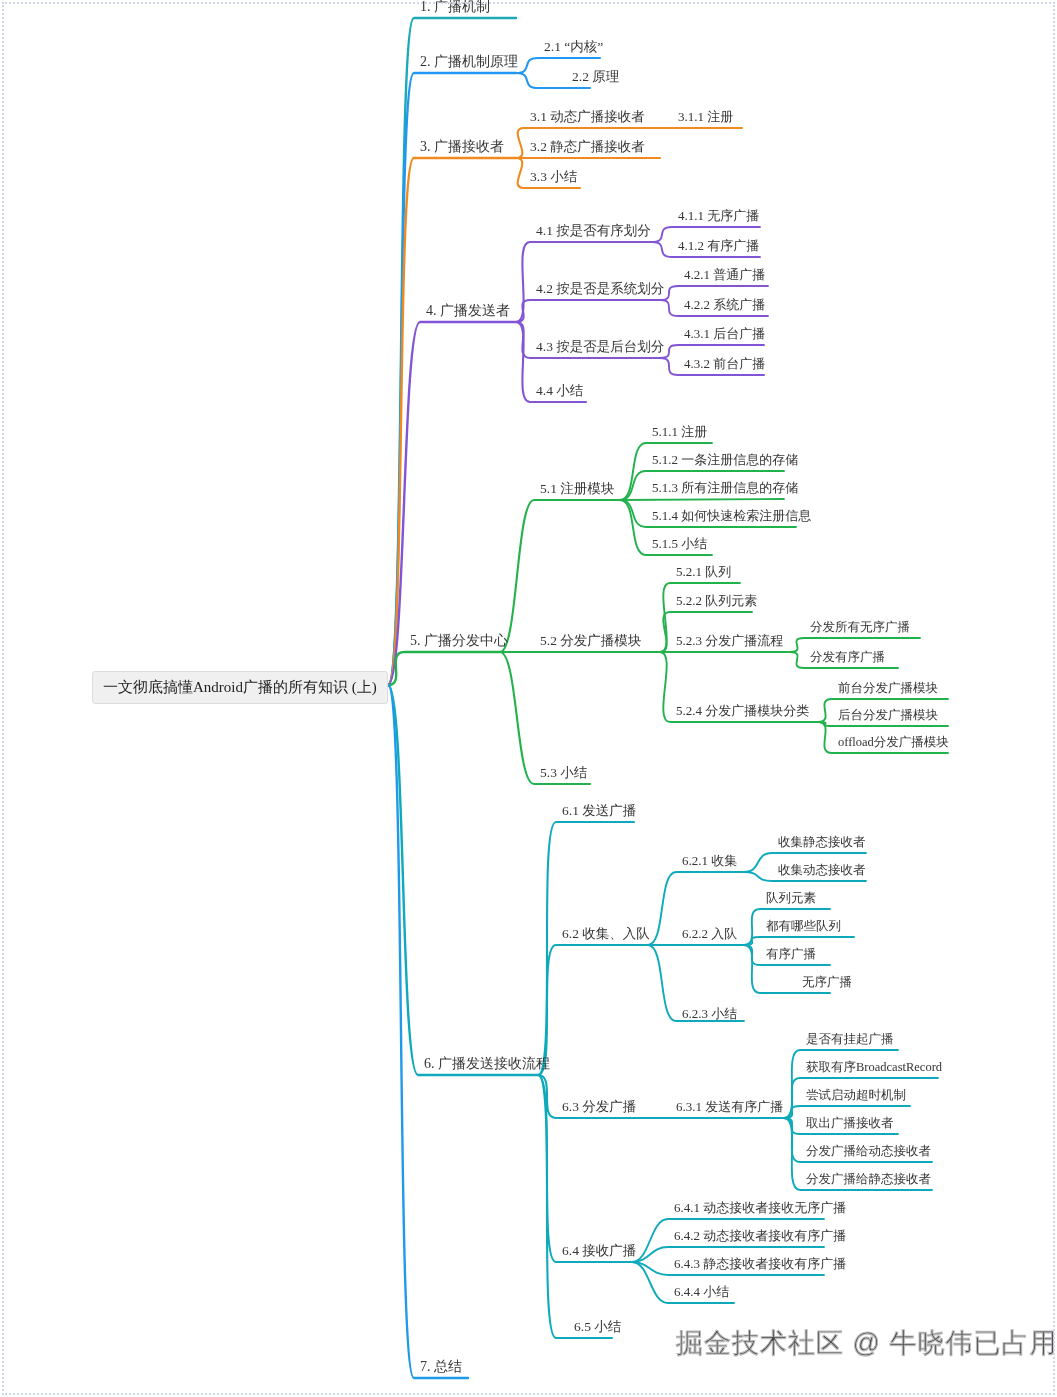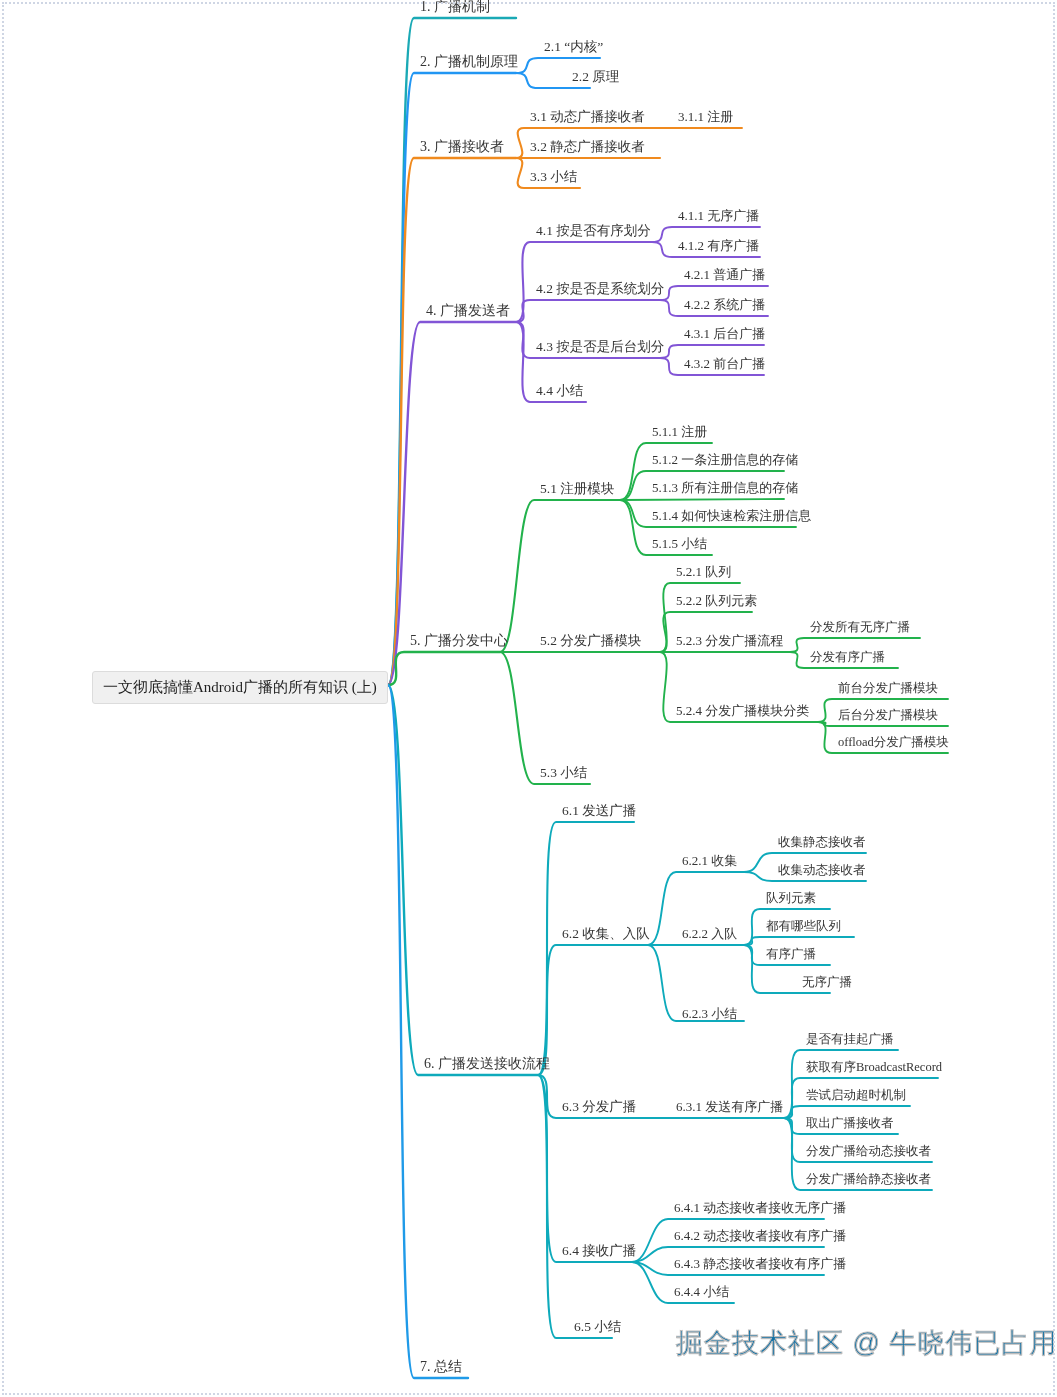--- a/index.html
+++ b/index.html
@@ -34,21 +34,21 @@
     color:#1f1f1f;
     font-size:15px;
     padding:6px 10px;
     white-space:nowrap;
     font-family:"Liberation Serif","DejaVu Serif",serif;
   }
   #watermark{
     position:absolute;
     left:676px;top:1325px;
     font-size:27px;
-    color:#0369a1;
+    color:#404040;
     -webkit-text-stroke:1px #b9b9b9;
     text-shadow:0 1px 0 #cfcfcf;
     white-space:nowrap;
     font-family:"Liberation Sans","DejaVu Sans",sans-serif;
     letter-spacing:1px;
     opacity:.95;
   }
   #border-frame{
     position:absolute;left:2px;top:2px;
     width:1049px;height:1389px;

